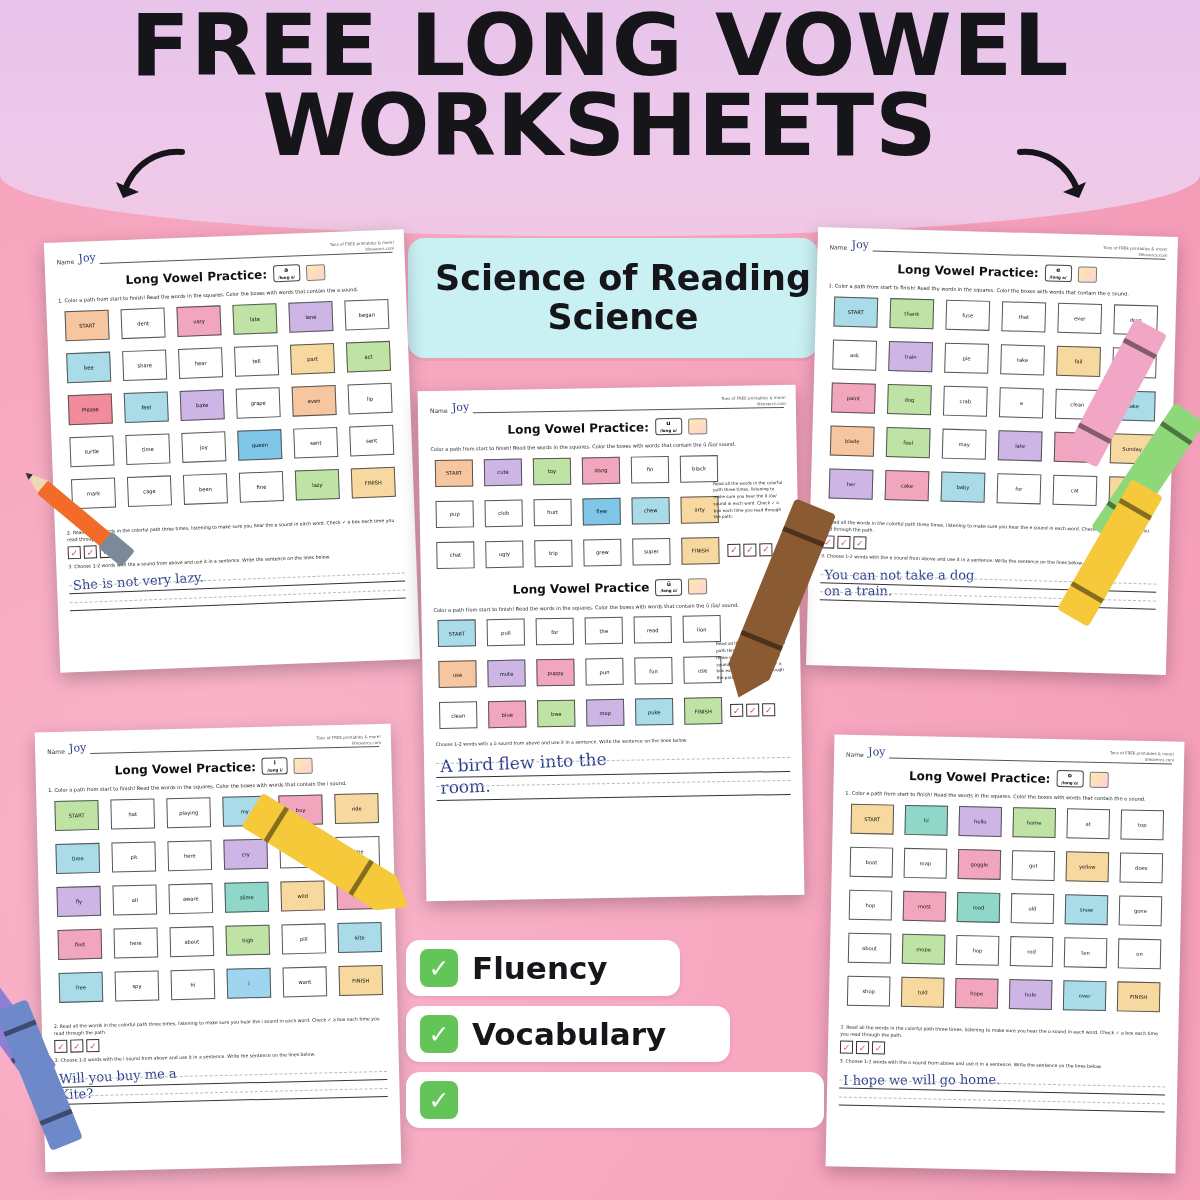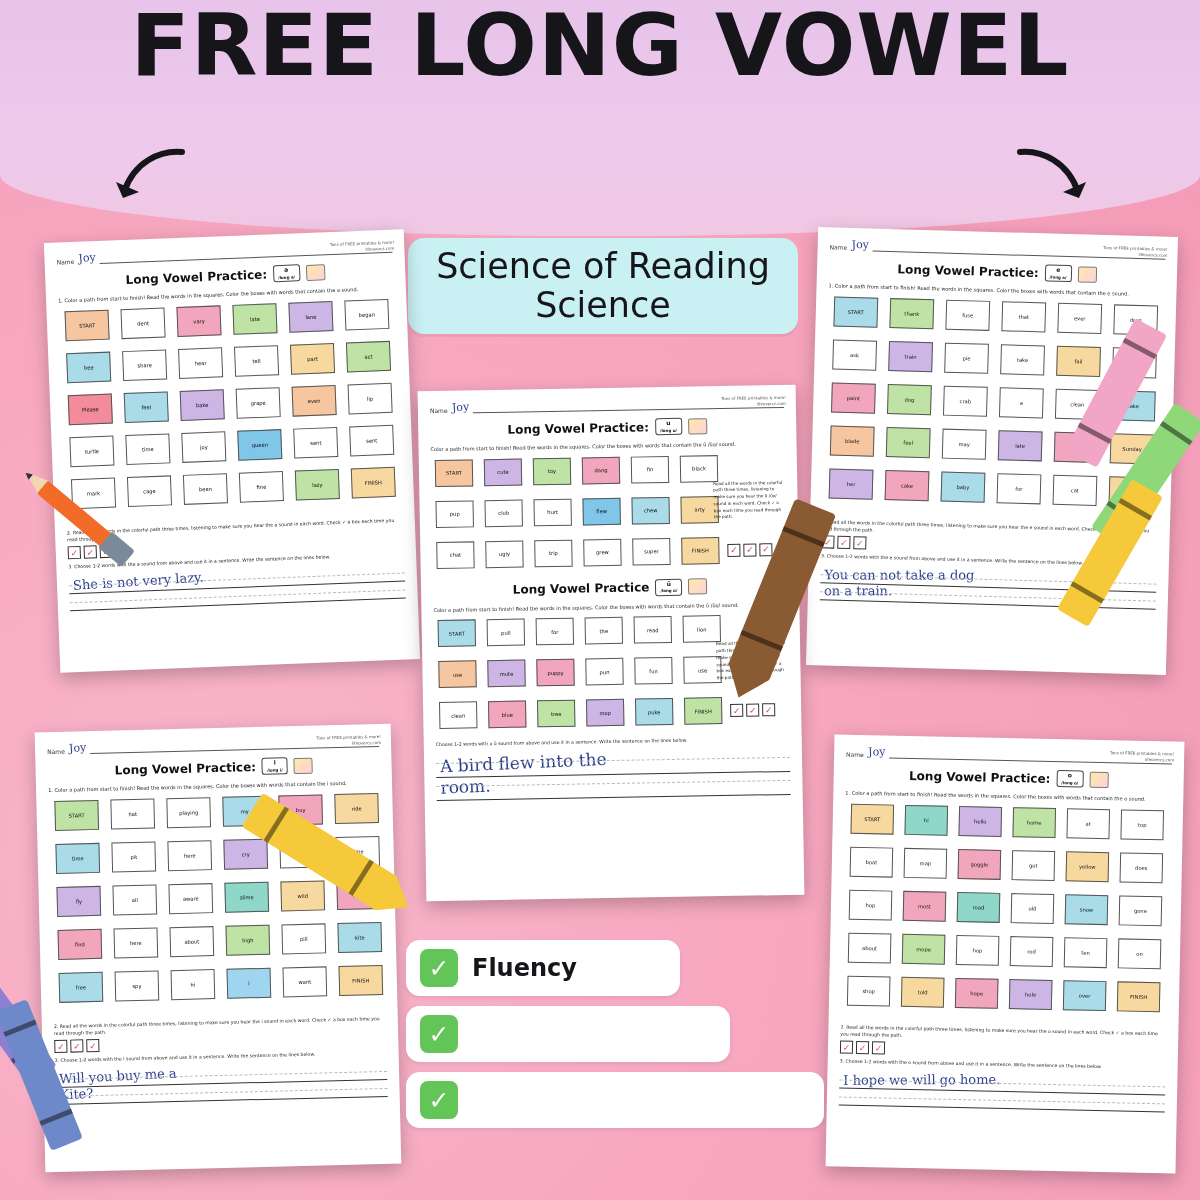--- a/index.html
+++ b/index.html
@@ -27,35 +27,35 @@
   
   .headline{position:absolute;left:0;top:6px;width:1200px;text-align:center;
      font-family:"DejaVu Sans", sans-serif;font-weight:700;color:#16151a;
      letter-spacing:1px;line-height:.94;}
   .headline .l1{font-size:85px;display:block;transform:scaleX(1.02);}
   .headline .l2{font-size:85px;display:block;}
 
   .arrow{position:absolute;width:80px;height:60px;}
   .arrow svg{width:100%;height:100%;}
 
-  .sor-badge{position:absolute;left:408px;top:238px;width:390px;height:96px;
+  .sor-badge{position:absolute;left:408px;top:238px;width:390px;height:120px;
      background:#c9f0f3;border-radius:16px;
      box-shadow:0 3px 0 rgba(0,0,0,.05);
      display:flex;flex-direction:column;align-items:center;justify-content:center;
-     color:#16151a;font-weight:400;font-size:35px;line-height:1.12;text-align:center;}
+     color:#16151a;font-weight:700;font-size:35px;line-height:1.12;text-align:center;padding-left:20px;}
 
   
   .features{position:absolute;left:406px;top:940px;width:404px;}
   .pill{background:#fff;border-radius:14px;margin-bottom:10px;height:56px;
      display:flex;align-items:center;padding-left:14px;
      box-shadow:0 2px 4px rgba(0,0,0,.08);}
   .pill .check{width:38px;height:38px;border-radius:8px;background:#63c457;
      display:flex;align-items:center;justify-content:center;color:#fff;font-size:25px;
      font-weight:700;margin-right:14px;flex:0 0 auto;}
-  .pill .txt{font-size:24px;font-weight:700;color:#16151a;white-space:nowrap;}
+  .pill .txt{font-size:31px;font-weight:700;color:#16151a;white-space:nowrap;}
   .pill.p1{width:260px;}
   .pill.p2{width:310px;}
   .pill.p3{width:404px;}
 
   
   .sheet{position:absolute;background:#fff;box-shadow:0 6px 18px rgba(0,0,0,.25);
      overflow:hidden;}
   .sheet .inner{position:absolute;inset:0;padding:10px 12px;box-sizing:border-box;}
 
   .ws-name{display:flex;align-items:flex-end;gap:4px;font-size:6px;color:#333;}
@@ -104,20 +104,21 @@
 <body>
 
 <div id="stage">
 
   <div class="bg-pink"></div>
   <div class="bg-grain"></div>
   <div class="bg-lilac"></div>
 
   <div class="headline">
     <span class="l1">FREE LONG VOWEL</span>
+    <span class="l2">WORKSHEETS</span>
   </div>
 
   <div class="arrow" style="left:110px;top:148px;">
     <svg viewBox="0 0 80 60">
         <path d="M72 4 C50 2 24 14 14 44" stroke="#16151a" stroke-width="6" fill="none" stroke-linecap="round"></path>
         <path d="M6 34 L13 50 L29 44 Z" fill="#16151a"></path>
       </svg>
   </div>
   <div class="arrow" style="left:1012px;top:148px;">
     <svg viewBox="0 0 80 60">
@@ -563,19 +564,20 @@
       <div class="band" style="top:118px"></div>
   </div>
 
   <div class="features">
     <div class="pill p1">
       <span class="check">✓</span>
       <span class="txt">Fluency</span>
     </div>
     <div class="pill p2">
       <span class="check">✓</span>
+      <span class="txt">Vocabulary</span>
     </div>
     <div class="pill p3">
       <span class="check">✓</span>
     </div>
   </div>
 
 </div>
 
 </body></html>

